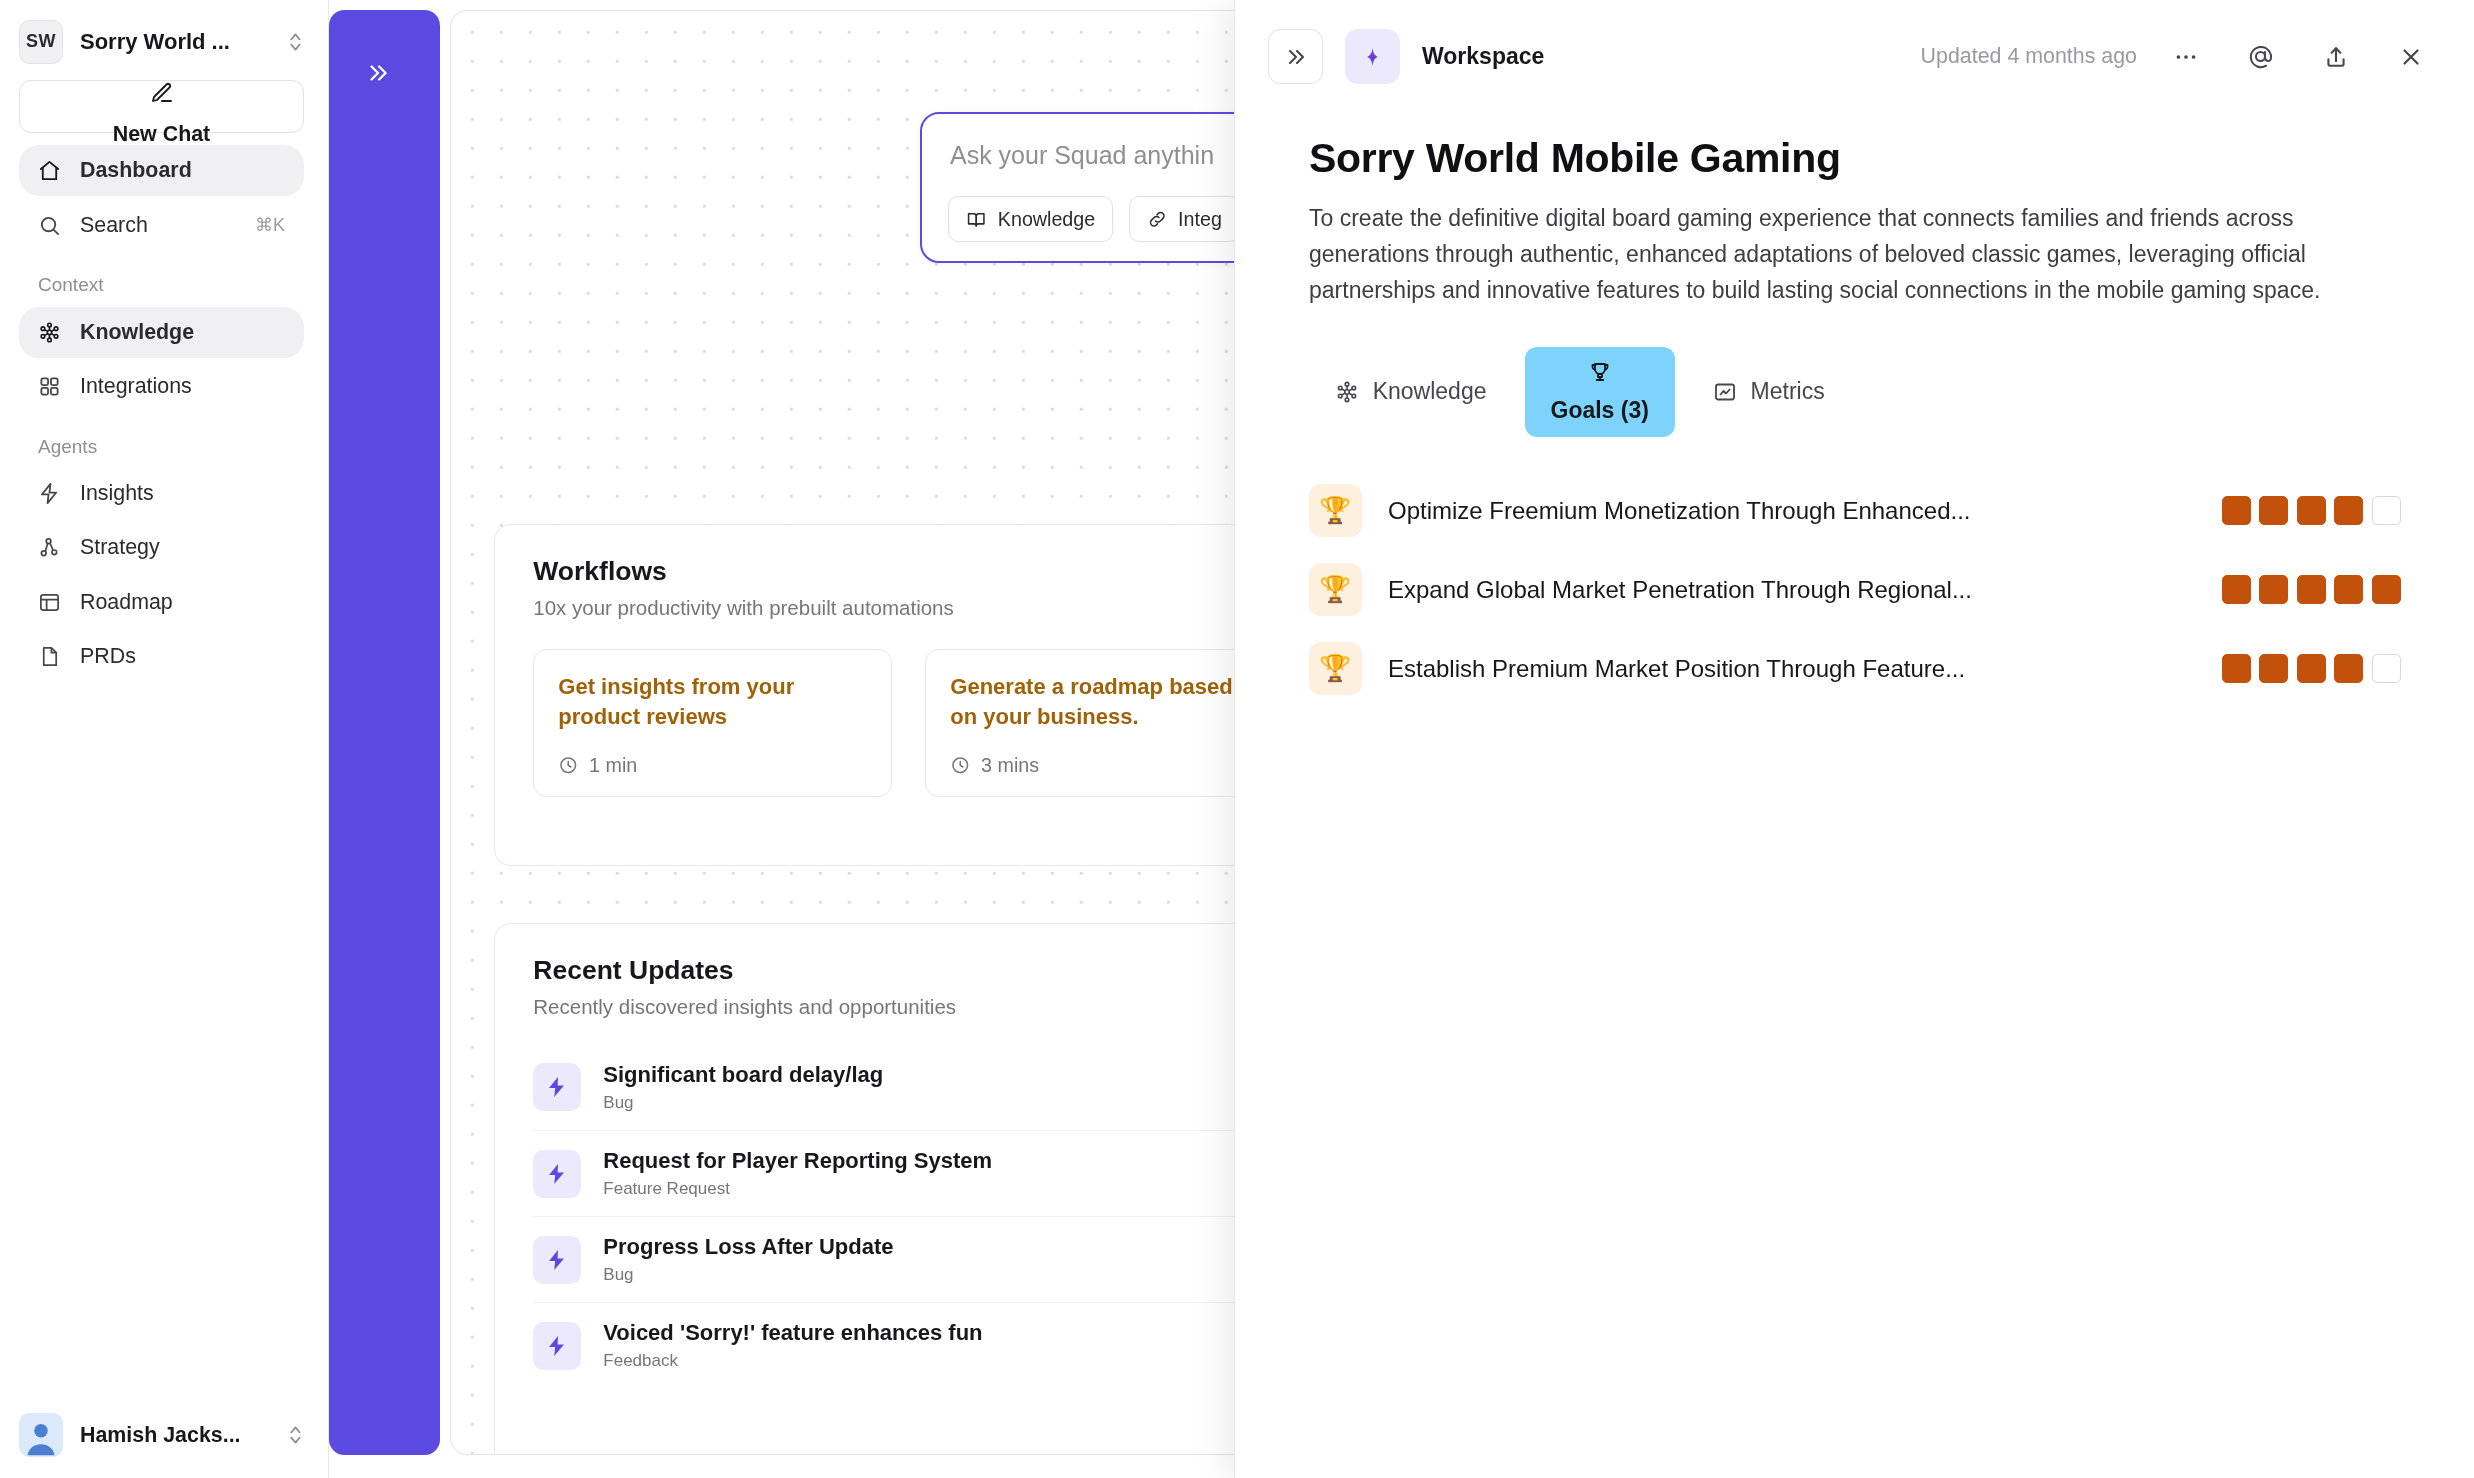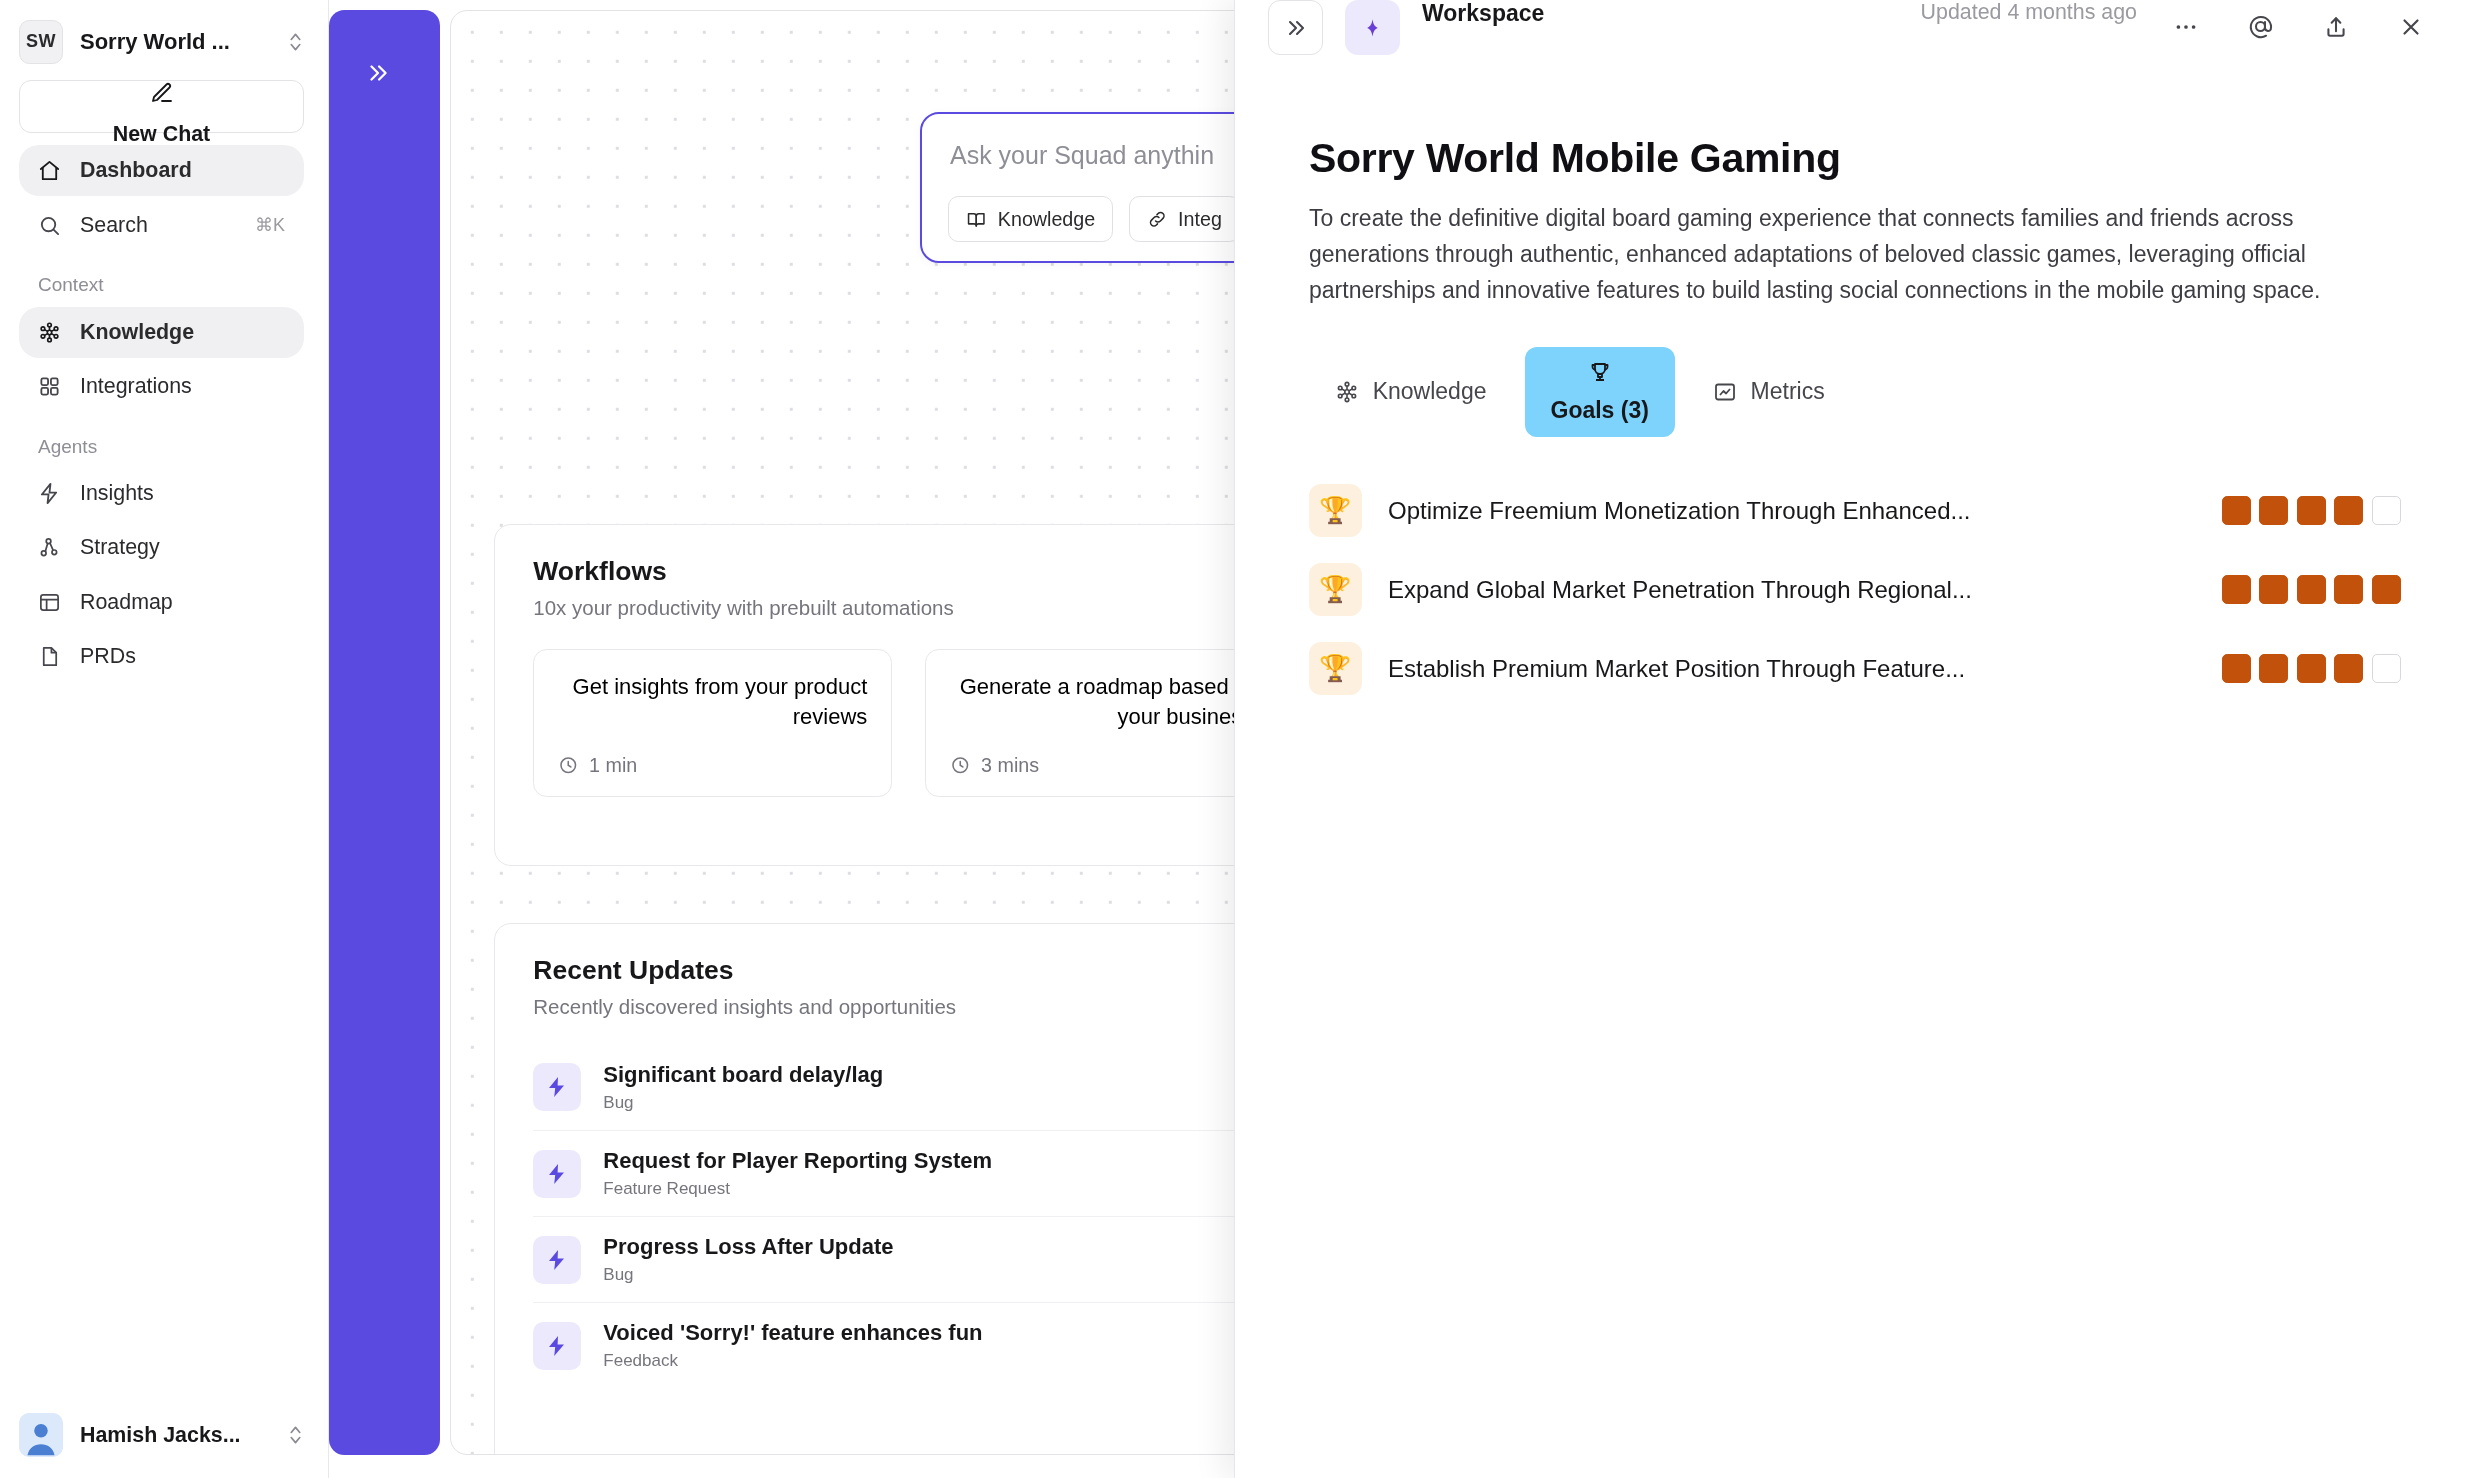--- a/index.html
+++ b/index.html
@@ -187,21 +187,21 @@
   #workflows-card { top: 513px; height: 342px; }
   .wf-grid { display: flex; gap: 33px; margin-top: 29px; }
   .wf-card {
     width: 359px;
     border: 0.9px solid #e8e8ea;
     border-radius: 13.7px;
     padding: 22px 24px 19px 24px;
     background: #fff;
     cursor: pointer;
   }
-  .wf-card-title { font-size: 22px; font-weight: 400; color: #000000; line-height: 1.35; height: 63px; text-align: right; }
+  .wf-card-title { font-size: 22px; font-weight: 700; color: #a16207; line-height: 1.35; height: 63px; }
   .wf-meta { display: flex; align-items: center; gap: 10.3px; margin-top: 19px; font-size: 19.7px; color: #75757d; }
 
   #updates-card { top: 912px; height: 548px; }
   .updates-head { display: flex; align-items: flex-start; }
   .discover-link {
     margin-left: auto;
     display: flex; align-items: center; gap: 10.3px;
     color: #5b4ae0; font-size: 21.4px; font-weight: 700;
     white-space: nowrap;
     cursor: pointer;
@@ -228,21 +228,21 @@
     position: absolute;
     top: 0; right: 0;
     width: 1241px; height: 1479px;
     background: #ffffff;
     border-left: 0.9px solid #e6e6e9;
     box-shadow: -12px 0 29px rgba(0,0,0,.07);
     display: flex; flex-direction: column;
   }
   .panel-head {
     height: 113px;
-    display: flex; align-items: flex-start;
+    display: flex; align-items: center;
     gap: 22px;
     padding: 0 38px 0 33px;
   }
   .sq-btn {
     width: 55px; height: 55px;
     border: 0.9px solid #e3e3e6;
     border-radius: 12px;
     display: flex; align-items: center; justify-content: center;
     color: #46464d; font-size: 23px;
     background: #fff;

